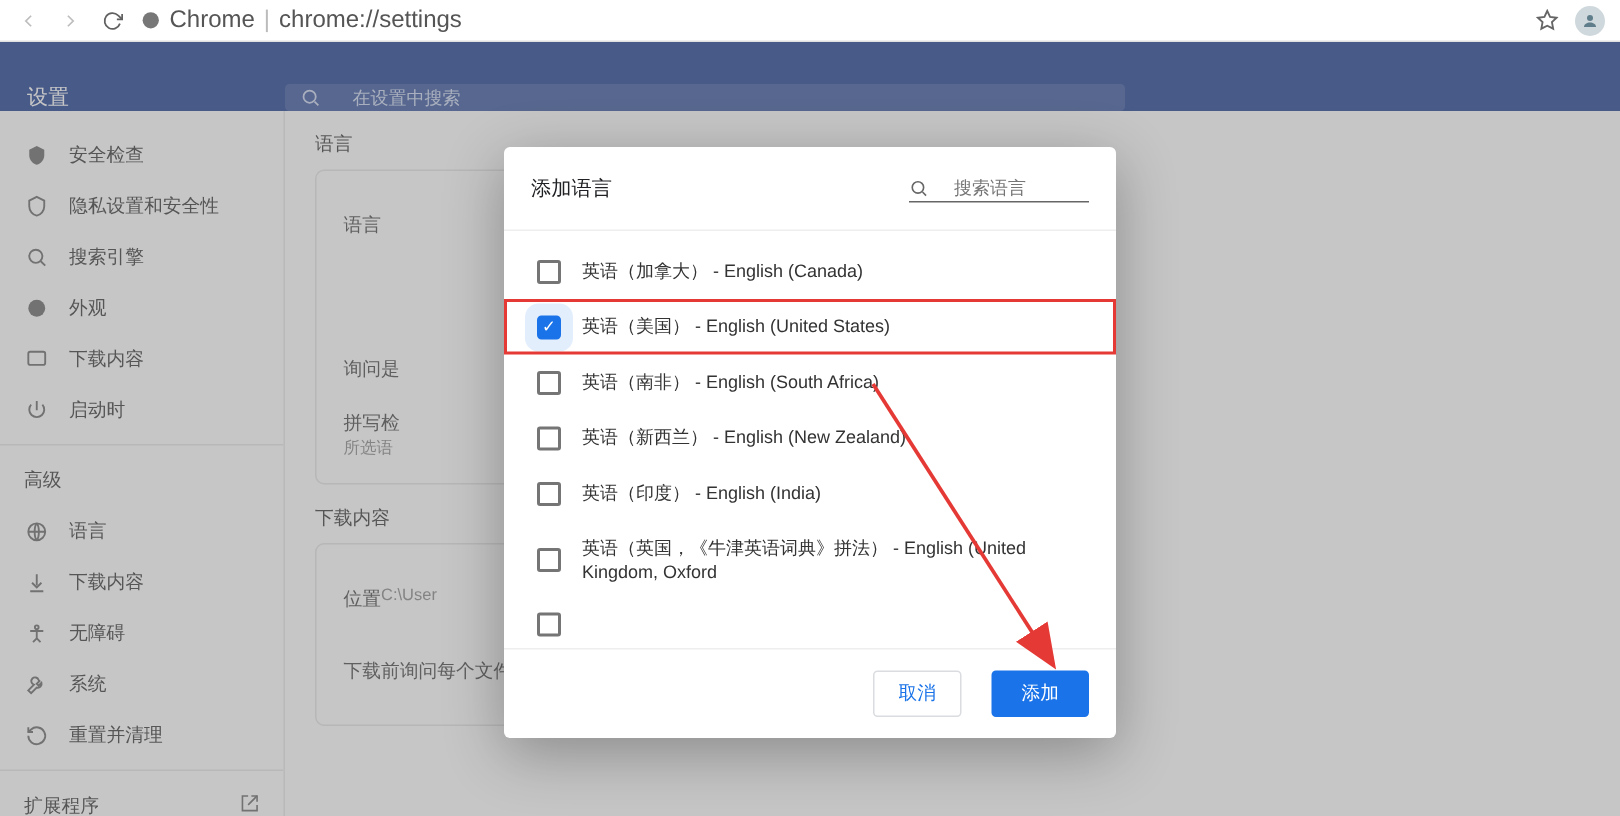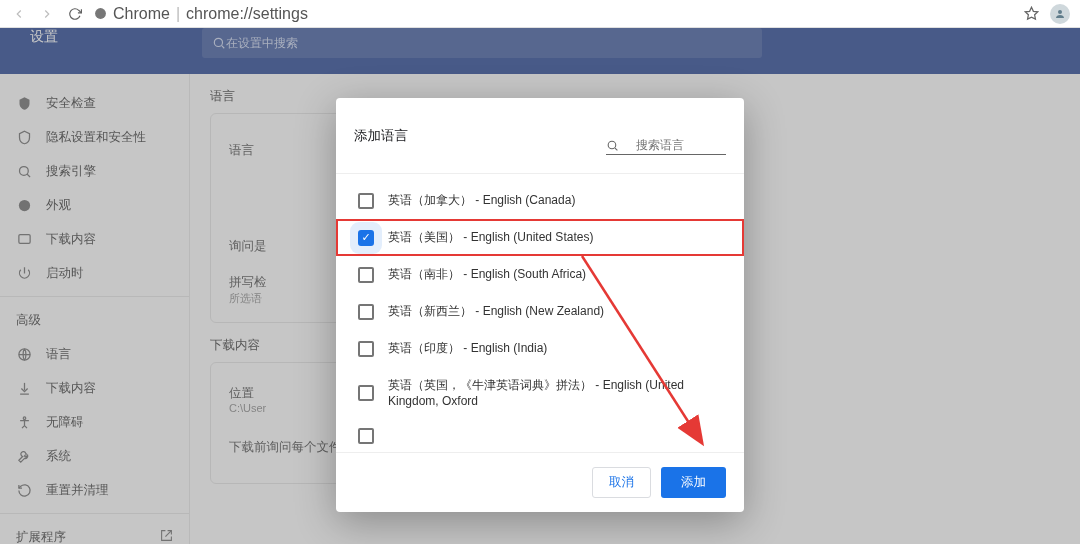--- a/index.html
+++ b/index.html
@@ -9,23 +9,23 @@
   .chrome-bar { height: 28px; display:flex; align-items:center; gap:10px; padding:0 10px; background:#fff; border-bottom:1px solid #e0e0e0; }
   .chrome-bar .nav-btn { width:18px; height:18px; display:flex; align-items:center; justify-content:center; color:#616161; }
   .chrome-bar .nav-btn.disabled { color:#bdbdbd; }
   .chrome-bar .site-chip { display:flex; align-items:center; gap:6px; font-size:16px; color:#555; }
   .chrome-bar .site-chip .divider { color:#bbb; }
   .chrome-bar .spacer { flex:1; }
   .chrome-bar .right-icon { width:18px; height:18px; display:flex; align-items:center; justify-content:center; color:#666; }
   .avatar { width:20px; height:20px; border-radius:50%; background:#cfd8dc; display:flex; align-items:center; justify-content:center; color:#455a64; font-size:11px; }
 
   
-  .blue-header { height: 46px; background:#1a3b8f; display:flex; align-items:flex-start; color:#fff;padding-left:12px; }
+  .blue-header { height: 46px; background:#1a3b8f; display:flex; align-items:flex-end; color:#fff; }
   .blue-header .title { width:190px; padding-left:18px; font-size:14px; }
-  .search-wrap { flex:1; max-width:560px; height:30px; background:rgba(255,255,255,0.12); border-radius:3px; display:flex; align-items:center; padding:0 10px; gap:0; color:#cbd6f0; }
+  .search-wrap { flex:1; max-width:560px; height:18px; background:rgba(255,255,255,0.12); border-radius:3px; display:flex; align-items:center; padding:0 10px; gap:21px; color:#cbd6f0; }
   .search-wrap input { flex:1; background:transparent; border:none; color:#cbd6f0; font-size:12px; outline:none; }
   .search-wrap input::placeholder { color:#cbd6f0; }
 
   .content { display:flex; height:calc(544px - 28px - 46px); }
 
   
   .sidebar { width:190px; border-right:1px solid #e8e8e8; padding-top:12px; overflow:hidden; }
   .side-item { display:flex; align-items:center; gap:14px; height:34px; padding:0 16px; font-size:12.5px; color:#333; }
   .side-item .side-icon { width:16px; height:16px; display:flex; align-items:center; justify-content:center; color:#666; }
   .side-divider { height:1px; background:#e6e6e6; margin:6px 0; }
@@ -45,29 +45,29 @@
   .toggle-on::after { content:""; position:absolute; right:-2px; top:-2px; width:18px; height:18px; border-radius:50%; background:#1a73e8; }
   .toggle-off { width:30px; height:14px; border-radius:7px; background:#ccc; position:relative; }
   .toggle-off::after { content:""; position:absolute; left:-2px; top:-2px; width:18px; height:18px; border-radius:50%; background:#fff; border:1px solid #ccc; }
   .chip-btn { border:1px solid #dadce0; background:#fff; color:#1a73e8; font-size:12px; padding:4px 12px; border-radius:3px; }
 
   
   .modal-backdrop { position:absolute; inset:0; background:rgba(128,128,128,0.45); display:flex; align-items:flex-start; justify-content:center; }
   .modal { margin-top:70px; width:408px; background:#fff; border-radius:4px; box-shadow:0 10px 40px rgba(0,0,0,0.3); display:flex; flex-direction:column; }
   .modal-header { display:flex; align-items:center; justify-content:space-between; padding:18px 18px; }
   .modal-header h2 { font-size:13.5px; font-weight:500; color:#202124; }
-  .modal-search { display:flex; align-items:center; gap:17px; font-size:12px; color:#666; border-bottom:1px solid #666; padding:2px 0;margin-top:20px; }
+  .modal-search { display:flex; align-items:center; gap:17px; font-size:12px; color:#666; border-bottom:1px solid #666; padding:2px 0; }
   .modal-search input { border:none; outline:none; font-size:12px; color:#333; width:90px; }
   .modal-body { height:280px; overflow-y:scroll; border-top:1px solid #eee; border-bottom:1px solid #eee; padding: 8px 0 8px 0; }
   .lang-item { display:flex; align-items:center; gap:14px; padding:10px 22px; font-size:12px; color:#333; }
   .lang-item.highlight { outline:2px solid #e53935; outline-offset:-2px; }
   .cb { width:16px; height:16px; border:2px solid #757575; border-radius:2px; flex-shrink:0; }
   .cb.checked { border-color:#1a73e8; background:#1a73e8; display:flex; align-items:center; justify-content:center; color:#fff; font-size:11px; }
   .cb.checked.ring { box-shadow:0 0 0 8px rgba(26,115,232,0.12); border-radius:3px; }
-  .modal-footer { display:flex; justify-content:flex-end; gap:10px; padding:14px 18px; }
+  .modal-footer { display:flex; justify-content:flex-end; gap:20px; padding:14px 18px; }
   .btn-cancel { border:1px solid #dadce0; background:#fff; color:#1a73e8; font-size:12.5px; padding:6px 16px; border-radius:3px; }
   .btn-add { border:none; background:#1a73e8; color:#fff; font-size:12.5px; padding:7px 20px; border-radius:3px; }
 
   
   .arrow-svg { position:absolute; left:0; top:0; pointer-events:none; }
 
   
   .modal-body::-webkit-scrollbar { width:14px; }
   .modal-body::-webkit-scrollbar-track { background:#f1f1f1; }
   .modal-body::-webkit-scrollbar-thumb { background:#c1c1c1; }
@@ -259,21 +259,21 @@
           <span>拼写检</span>
           <span class="sub">所选语</span>
         </span>
         <span class="toggle-off" style="opacity:.4"></span>
       </div>
     </div>
 
     <div class="section-label">下载内容</div>
     <div class="card">
       <div class="row">
-        <span style="display:flex;flex-direction:column;">
+        <span style="display:flex;flex-direction:row;">
           <span>位置</span>
           <span class="sub">C:\User</span>
         </span>
         <button class="chip-btn">更改</button>
       </div>
       <div class="row">
         <span>下载前询问每个文件的保存位置</span>
         <span class="toggle-off" style="opacity:.4"></span>
       </div>
     </div>

